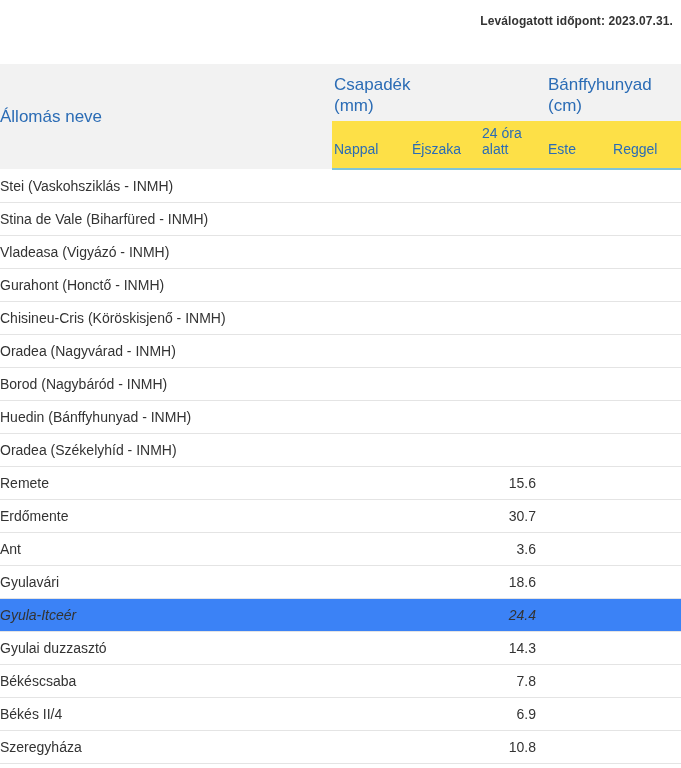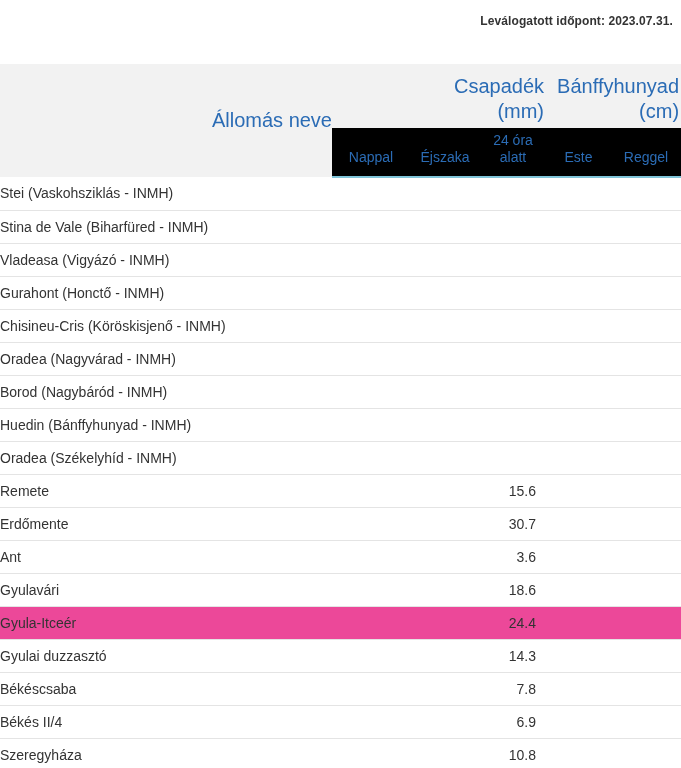--- a/index.html
+++ b/index.html
@@ -33,46 +33,46 @@
   }
   table.data-table {
     border-collapse: collapse;
     width: 681px;
     table-layout: fixed;
     margin-top: 24px;
   }
   table.data-table thead tr.head-main th {
     background: #f2f2f2;
     color: #2b6cb5;
-    font-size: 20px;
+    font-size: 17px;
     font-weight: normal;
-    text-align: right;
+    text-align: left;
     padding: 0;
     vertical-align: middle;
   }
   .grp-label {
     line-height: 1.25;
     padding: 10px 2px 4px 2px;
   }
   .grp-label .unit {
     display: block;
   }
   th.station-head {
     background: #f2f2f2;
     color: #2b6cb5;
     font-size: 15px;
     text-align: center;
     vertical-align: middle;
   }
   table.data-table thead tr.head-sub th {
-    background: #000000;
+    background: #fde047;
     color: #2b6cb5;
     font-size: 14px;
     font-weight: normal;
-    text-align: center;
+    text-align: left;
     padding: 4px 2px 10px 2px;
     vertical-align: bottom;
     line-height: 1.2;
   }
   thead tr.head-sub th.sub-border {
     border-bottom: 2px solid #7fc4d8;
   }
   thead tr.head-main th.sub-border-main {
     border-bottom: none;
   }
@@ -81,21 +81,22 @@
     color: #333333;
     padding: 0 8px;
     height: 32px;
     border-bottom: 1px solid #e4e4e4;
     background: #ffffff;
     white-space: nowrap;
     overflow: hidden;
     text-overflow: ellipsis;
   }
   tbody tr.highlight td {
-    background: #ec4899;
+    background: #3b82f6;
+    font-style: italic;
   }
   td.name-cell {
     text-align: left;
     padding-left: 0;
   }
   td.num-cell {
     text-align: right;
     padding-right: 10px;
   }
   col.c-name { width: 332px; }

